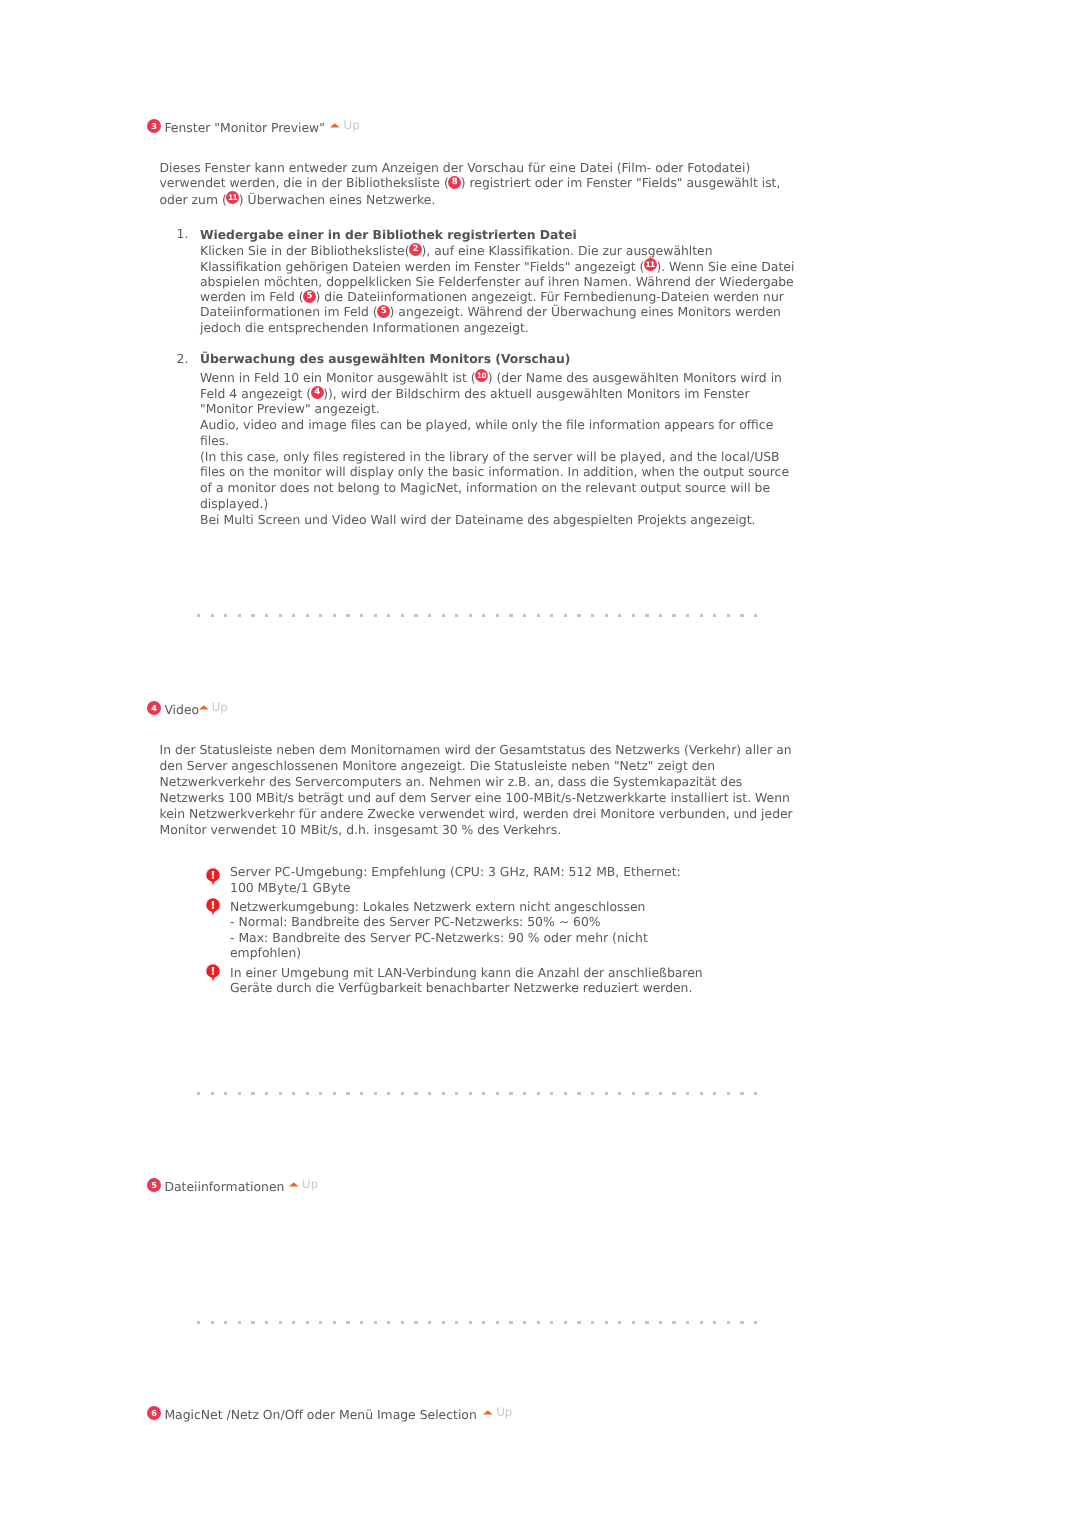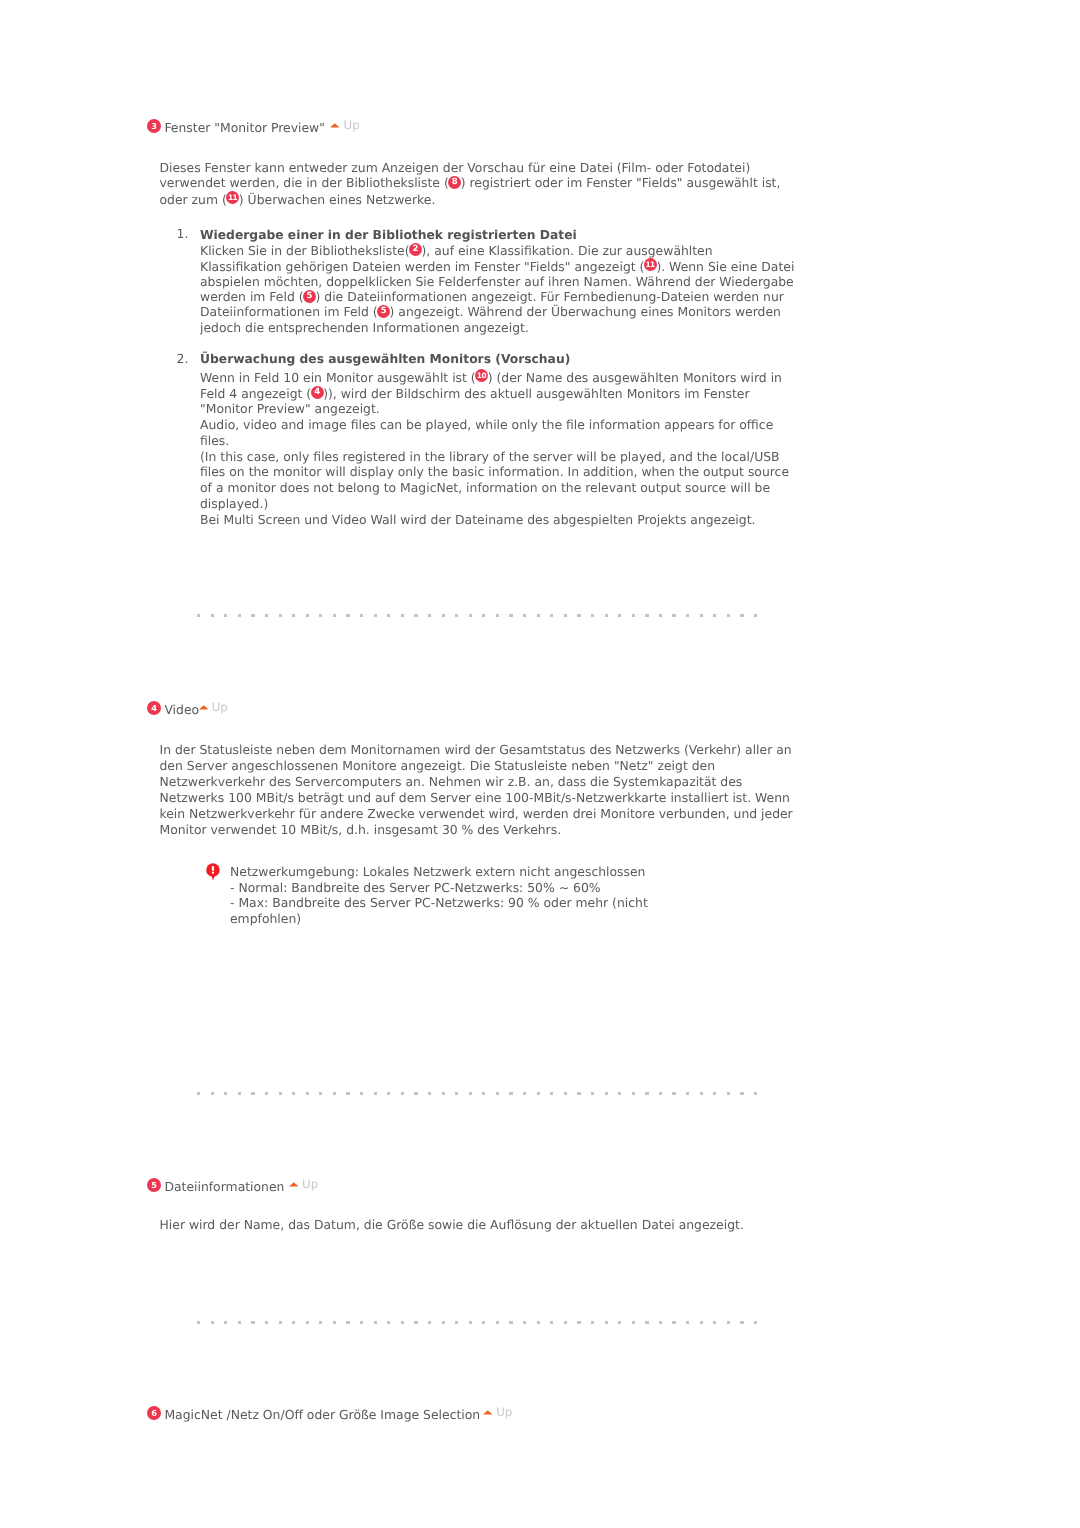--- a/index.html
+++ b/index.html
@@ -128,27 +128,45 @@
         <path d="M0 4.6 L4.8 0.2 L9.6 4.6 Z" fill="#ef6223"></path>
       </svg>
       <span class="uptext">Up</span>
     </a>
   </div>
 
   <div class="para wide" style="left:159.5px; top:742px; width:635px;">In der Statusleiste neben dem Monitornamen wird der Gesamtstatus des Netzwerks (Verkehr) aller an den Server angeschlossenen Monitore angezeigt. Die Statusleiste neben "Netz" zeigt den Netzwerkverkehr des Servercomputers an. Nehmen wir z.B. an, dass die Systemkapazität des Netzwerks 100 MBit/s beträgt und auf dem Server eine 100-MBit/s-Netzwerkkarte installiert ist. Wenn kein Netzwerkverkehr für andere Zwecke verwendet wird, werden drei Monitore verbunden, und jeder Monitor verwendet 10 MBit/s, d.h. insgesamt 30 % des Verkehrs.</div>
 
   <div class="blist" id="netz-bullets" style="left:206px; top:864px; width:500px;">
       <div class="bitem">
+        <span class="bicon" style="top: 4px;"><svg viewBox="0 0 14 19" xmlns="http://www.w3.org/2000/svg">
+            <path d="M5.4 11.6 L9.4 11.6 L6.9 17.4 Z" fill="#f21d20"></path>
+            <circle cx="6.95" cy="6.95" r="6.75" fill="#f21d20"></circle>
+            <rect x="5.85" y="3.1" width="2.2" height="4.6" fill="#ffffff"></rect>
+            <rect x="5.85" y="8.7" width="2.2" height="1.9" fill="#ffffff"></rect>
+          </svg></span>
+        <div class="btext">Server PC-Umgebung: Empfehlung (CPU: 3 GHz, RAM: 512 MB, Ethernet: 100 MByte/1 GByte</div>
+      </div>
+      <div class="bitem">
         <span class="bicon" style="top: -1px;"><svg viewBox="0 0 14 19" xmlns="http://www.w3.org/2000/svg">
             <path d="M5.4 11.6 L9.4 11.6 L6.9 17.4 Z" fill="#f21d20"></path>
             <circle cx="6.95" cy="6.95" r="6.75" fill="#f21d20"></circle>
             <rect x="5.85" y="3.1" width="2.2" height="4.6" fill="#ffffff"></rect>
             <rect x="5.85" y="8.7" width="2.2" height="1.9" fill="#ffffff"></rect>
           </svg></span>
         <div class="btext">Netzwerkumgebung: Lokales Netzwerk extern nicht angeschlossen<br>- Normal: Bandbreite des Server PC-Netzwerks: 50% ~ 60%<br>- Max: Bandbreite des Server PC-Netzwerks: 90 % oder mehr (nicht empfohlen)</div>
+      </div>
+      <div class="bitem">
+        <span class="bicon" style="top: -1px;"><svg viewBox="0 0 14 19" xmlns="http://www.w3.org/2000/svg">
+            <path d="M5.4 11.6 L9.4 11.6 L6.9 17.4 Z" fill="#f21d20"></path>
+            <circle cx="6.95" cy="6.95" r="6.75" fill="#f21d20"></circle>
+            <rect x="5.85" y="3.1" width="2.2" height="4.6" fill="#ffffff"></rect>
+            <rect x="5.85" y="8.7" width="2.2" height="1.9" fill="#ffffff"></rect>
+          </svg></span>
+        <div class="btext">In einer Umgebung mit LAN-Verbindung kann die Anzahl der anschließbaren Geräte durch die Verfügbarkeit benachbarter Netzwerke reduziert werden.</div>
       </div>
     </div>
 
   <div class="dotline" id="sep1" style="left: 197px; top: 1092px; width: 557px;">
       <i style="left:0.00px"></i>
       <i style="left:13.59px"></i>
       <i style="left:27.17px"></i>
       <i style="left:40.76px"></i>
       <i style="left:54.34px"></i>
       <i style="left:67.93px"></i>
@@ -194,21 +212,20 @@
     <span class="numicon">5</span>
     <span class="sec-title">Dateiinformationen</span>
     <a class="uplink" href="#" style="left:141.9px;">
       <svg class="uparrow" viewBox="0 0 9.6 4.6" xmlns="http://www.w3.org/2000/svg">
         <path d="M0 4.6 L4.8 0.2 L9.6 4.6 Z" fill="#ef6223"></path>
       </svg>
       <span class="uptext">Up</span>
     </a>
   </div>
 
-  <div class="para" style="left:159.5px; top:1217px; width:640px;">Hier wird der Name, das Datum, die Größe sowie die Auflösung der aktuellen Datei angezeigt.</div>
 
   <div class="dotline" id="sep2" style="left: 197px; top: 1321px; width: 557px;">
       <i style="left:0.00px"></i>
       <i style="left:13.59px"></i>
       <i style="left:27.17px"></i>
       <i style="left:40.76px"></i>
       <i style="left:54.34px"></i>
       <i style="left:67.93px"></i>
       <i style="left:81.51px"></i>
       <i style="left:95.10px"></i>
@@ -243,21 +260,21 @@
       <i style="left:489.07px"></i>
       <i style="left:502.66px"></i>
       <i style="left:516.24px"></i>
       <i style="left:529.83px"></i>
       <i style="left:543.41px"></i>
       <i style="left:557.00px"></i>
     </div>
 
   <div class="sec-head" style="left:147px; top:1407px;">
     <span class="numicon">6</span>
-    <span class="sec-title">MagicNet /Netz On/Off oder Größe Image Selection</span>
+    <span class="sec-title">MagicNet /Netz On/Off oder Menü Image Selection</span>
     <a class="uplink" href="#" style="left:336px;">
       <svg class="uparrow" viewBox="0 0 9.6 4.6" xmlns="http://www.w3.org/2000/svg">
         <path d="M0 4.6 L4.8 0.2 L9.6 4.6 Z" fill="#ef6223"></path>
       </svg>
       <span class="uptext">Up</span>
     </a>
   </div>
 
 </div>
 

